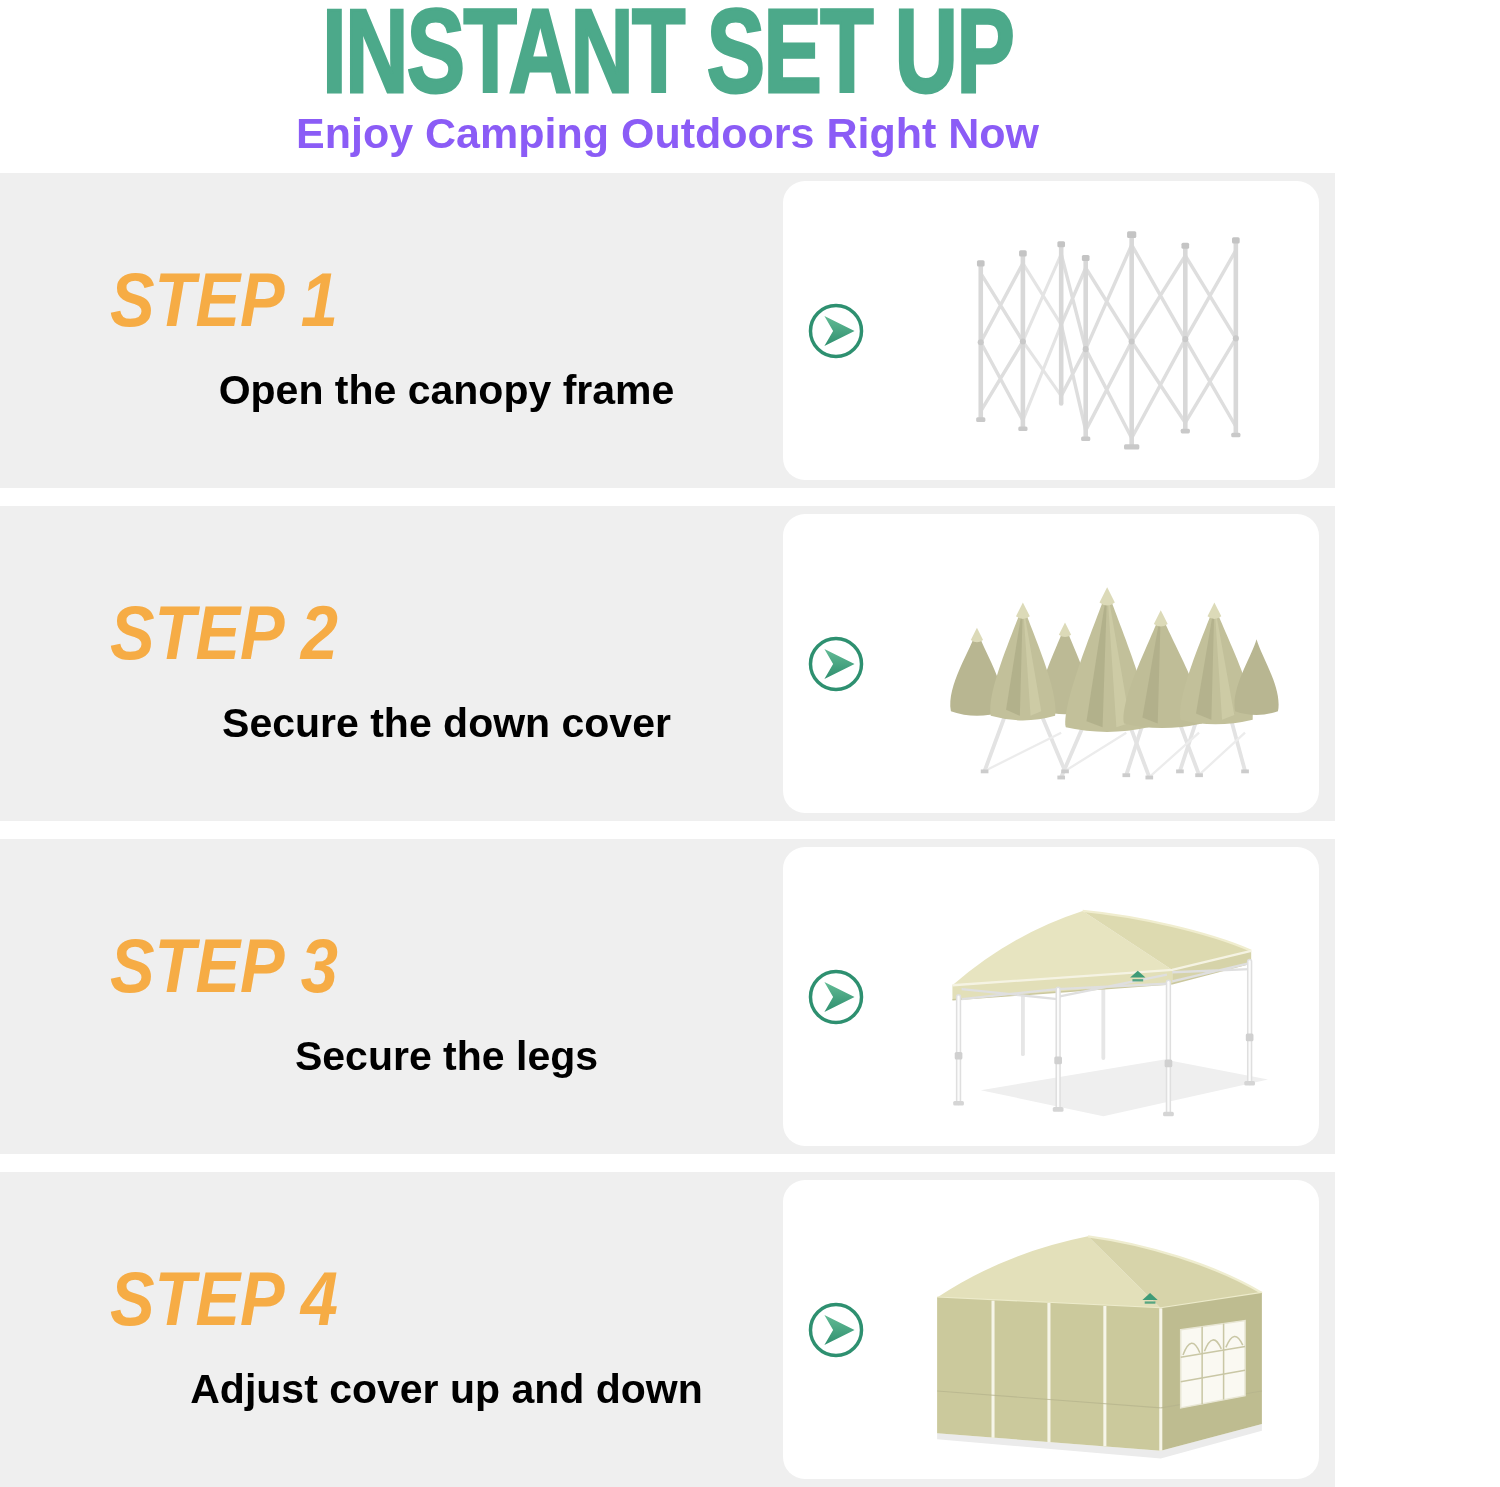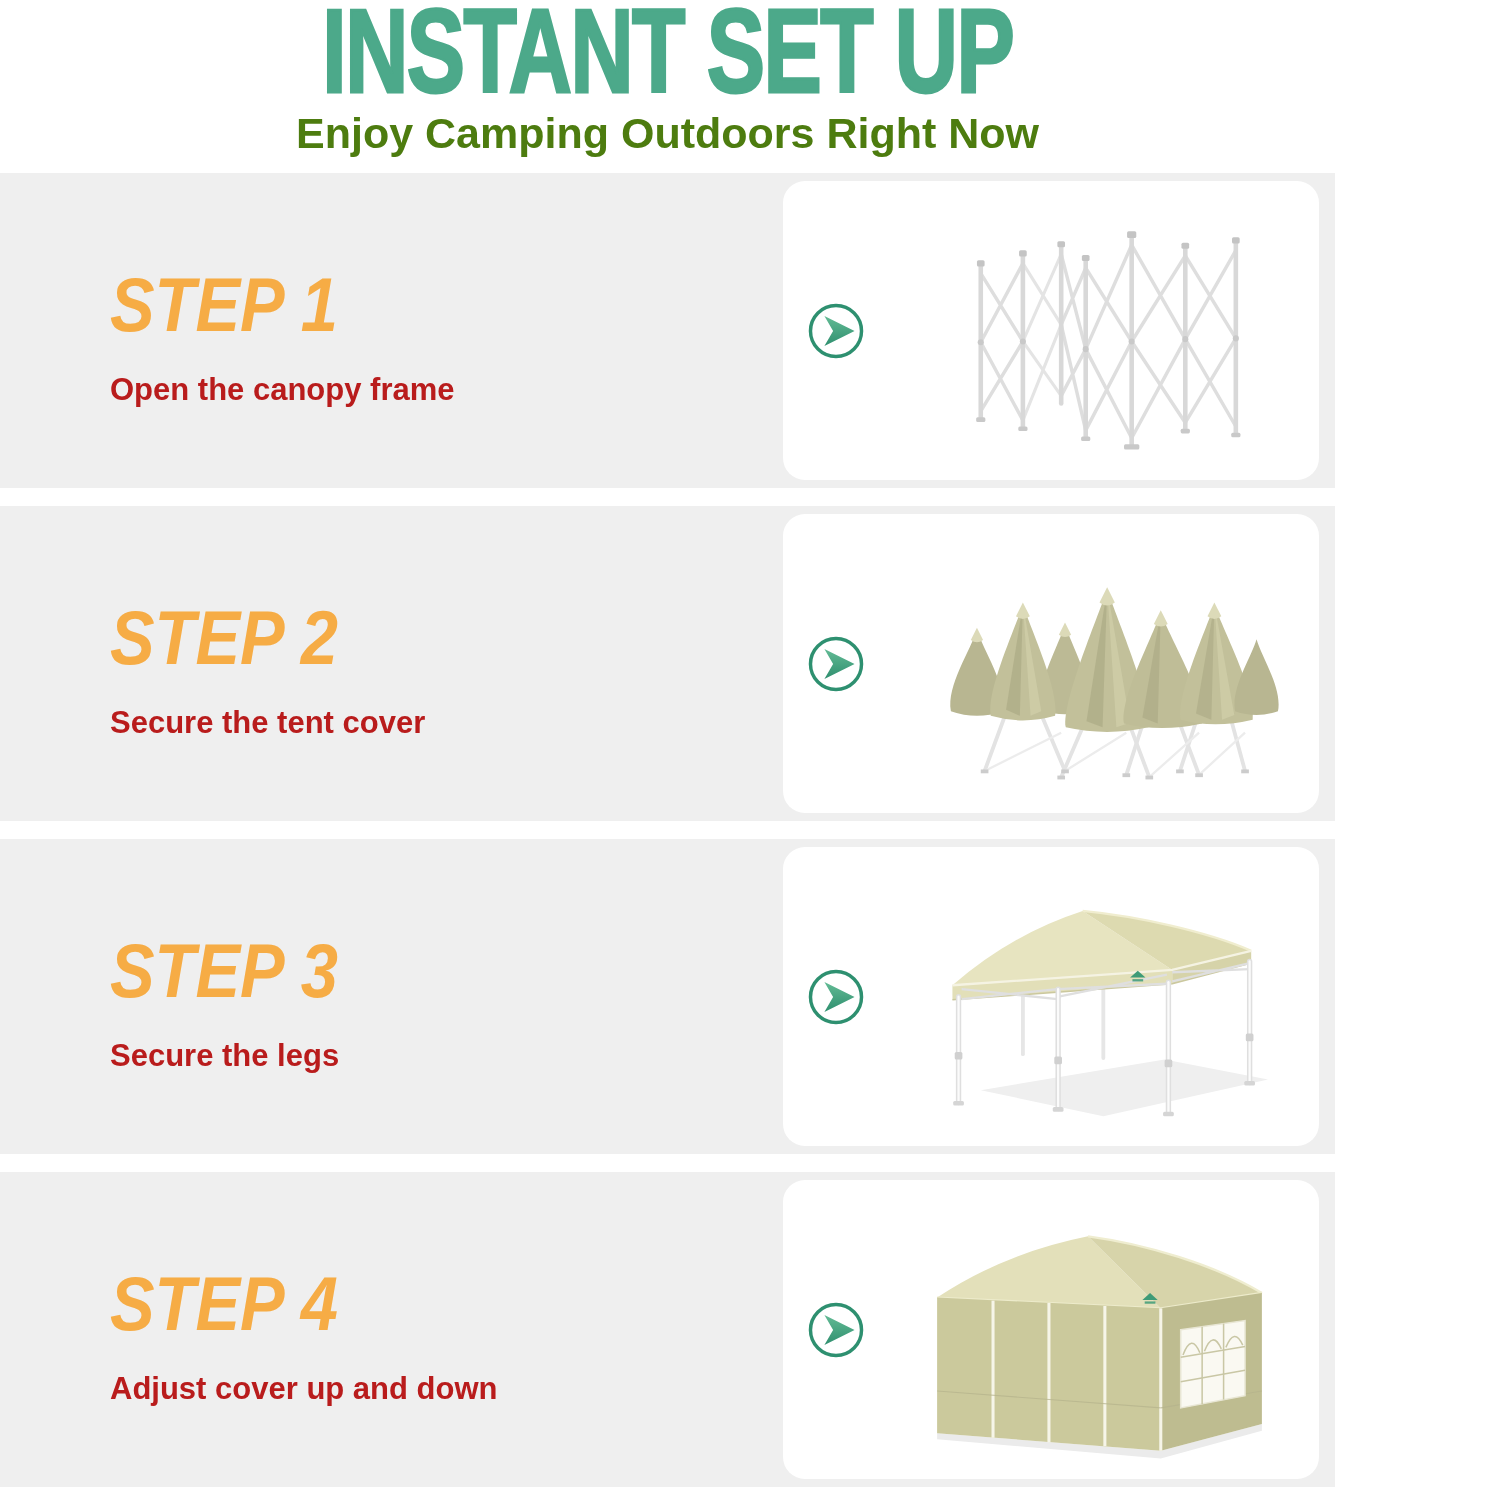--- a/index.html
+++ b/index.html
@@ -21,21 +21,21 @@
     letter-spacing:-2px;
     transform:scaleX(.74);
     transform-origin:center top;
     -webkit-text-stroke:3px #4CA98A;
     white-space:nowrap;
   }
   .sub-title{
     margin-top:2px;
     font-size:43px;line-height:1;
     font-weight:bold;
-    color:#4d7c0f;
+    color:#8b5cf6;
     letter-spacing:0px;
   }
 
   
   .step-row{
     height:315px;flex:0 0 auto;
     margin-bottom:18px;
     background:#EFEFEF;
     display:flex;
   }
@@ -51,24 +51,25 @@
     font-size:76px;line-height:1;
     font-weight:bold;font-style:italic;
     color:#F6AC45;
     transform:scaleX(.88);
     transform-origin:left center;
     letter-spacing:0px;
     white-space:nowrap;
   }
   .step-desc{
     margin-top:30px;
-    font-size:31px;line-height:1.1;
+    font-size:41px;line-height:1.1;
     font-weight:bold;
-    color:#b91c1c;
+    color:#000000;
     white-space:nowrap;
+    text-align:center;
   }
   .step-card{
     flex:1 1 auto;
     margin:8px 16px 8px 0;
     background:#FFFFFF;
     border-radius:22px;
     display:flex;align-items:center;
     overflow:hidden;
   }
   .arrow-wrap{
@@ -156,21 +157,21 @@
               <rect x="422" y="293" width="12" height="6" rx="2"></rect>
           </g>
         </svg>
       </div>
     </div>
   </div>
 
   <div class="step-row">
     <div class="step-text">
       <div class="step-label">STEP 2</div>
-      <div class="step-desc">Secure the tent cover</div>
+      <div class="step-desc">Secure the down cover</div>
     </div>
     <div class="step-card">
       <span class="arrow-wrap">
         <svg viewBox="0 0 100 100">
           <circle cx="50" cy="50" r="44" fill="#ffffff" stroke="#2E9070" stroke-width="6"></circle>
           <path d="M30,24 L82,50 L30,76 L45,50 Z" fill="url(#ag1)"></path>
         </svg>
       </span>
       <div class="figure">
         <svg viewBox="0 0 500 320" preserveAspectRatio="xMidYMid meet">

